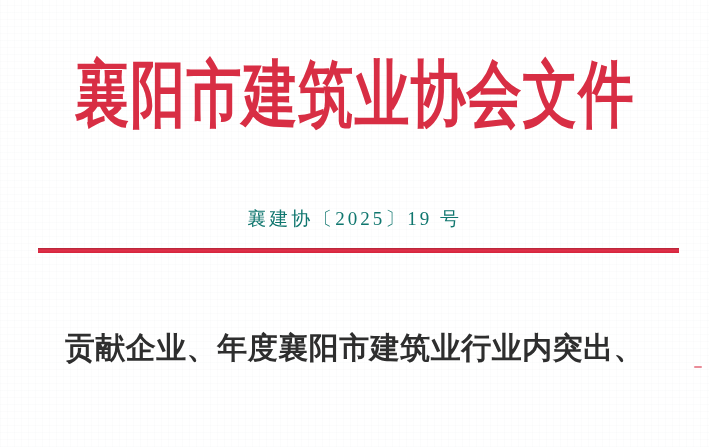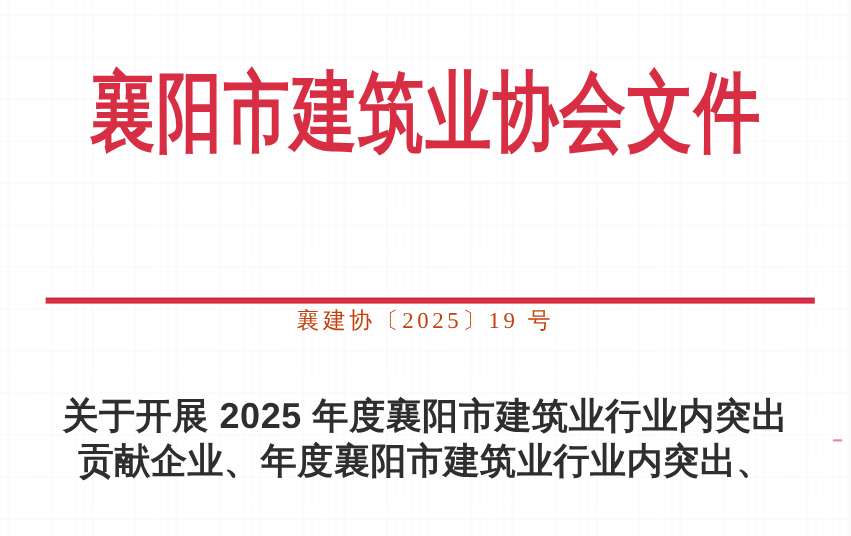--- a/index.html
+++ b/index.html
@@ -43,23 +43,22 @@
   }
   .doc-number {
     position: absolute;
     top: 206px;
     left: 0;
     width: 100%;
     text-align: center;
     font-family: "Liberation Serif", "DejaVu Serif", serif;
     font-size: 19px;
     letter-spacing: 3px;
-    color: #c2410c;
+    color: #0f766e;
     white-space: nowrap;
-    margin-top: 48px;
   }
   .red-rule {
     position: absolute;
     top: 248px;
     left: 38px;
     width: 641px;
     height: 5px;
     background: linear-gradient(#b22436 0%, #e0314a 45%, #d5243c 100%);
   }
   .notice-title {
@@ -95,19 +94,18 @@
 
 <div class="page">
 
   <div class="letterhead">襄阳市建筑业协会文件</div>
 
   <div class="doc-number">襄建协〔2025〕19 号</div>
 
   <div class="red-rule"></div>
 
   <div class="notice-title">
-    <span class="line">关于开展 2025 年度襄阳市建筑业行业内突出</span>
     <span class="line">贡献企业、年度襄阳市建筑业行业内突出、</span>
   </div>
 
   <div class="scan-speck"></div>
 
 </div>
 
 </body></html>

